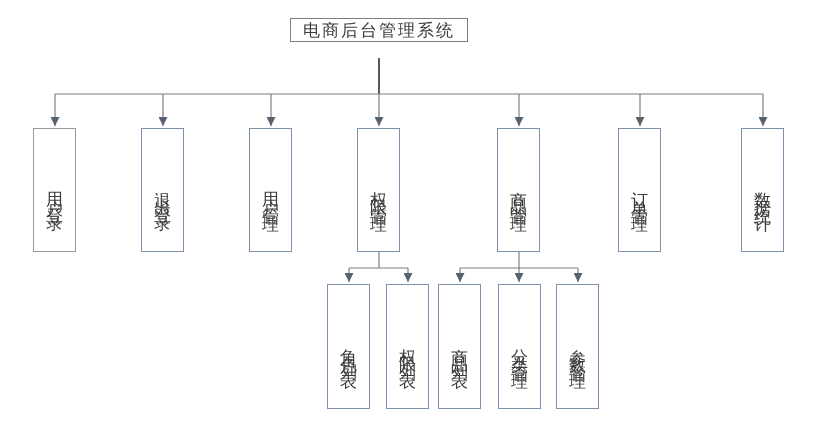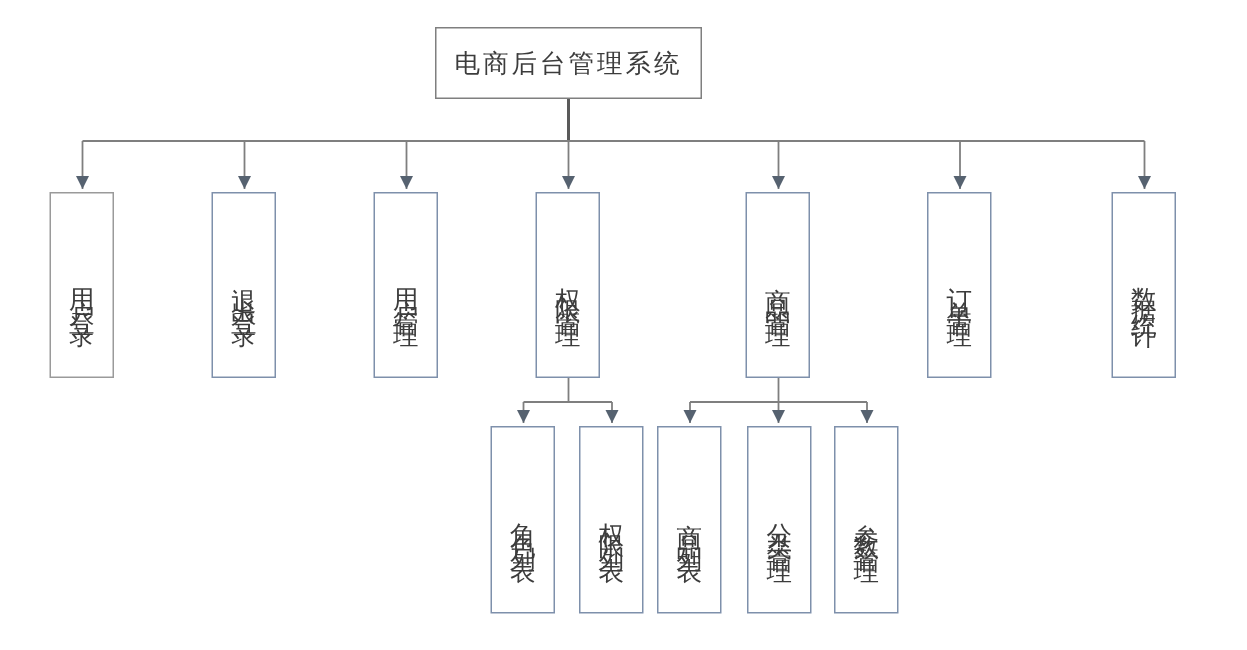--- a/index.html
+++ b/index.html
@@ -10,21 +10,21 @@
   #stage{position:relative;width:831px;height:433px;background:#ffffff;}
   #connectors{position:absolute;left:0;top:0;width:831px;height:433px;}
 
   .node{
     position:absolute;box-sizing:border-box;background:#ffffff;
     border:1px solid #7e90ab;
     display:flex;align-items:center;justify-content:center;
   }
   .node.gray{border-color:#9a9a9a;}
   .node.root{
-    left:290px;top:18px;width:178px;height:48px;border-color:#7f7f7f;
+    left:290px;top:18px;width:178px;height:24px;border-color:#7f7f7f;
   }
   .root-label{
     font-size:17px;letter-spacing:2px;color:#3c3c3c;white-space:nowrap;
   }
   .vlabel{
     writing-mode:vertical-lr;text-orientation:upright;
     font-size:17px;letter-spacing:8px;padding-top:8px;color:#3c3c3c;
     line-height:1;
   }
   

